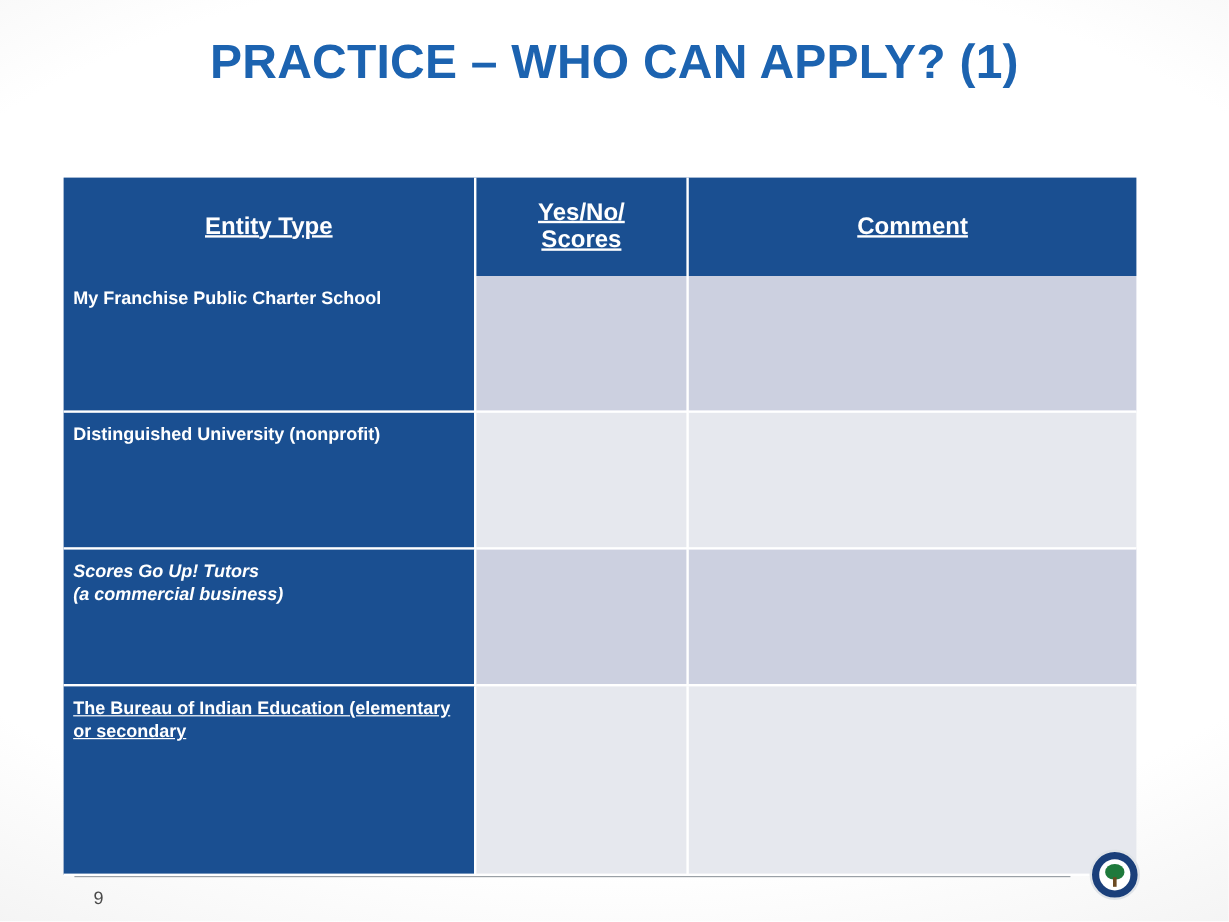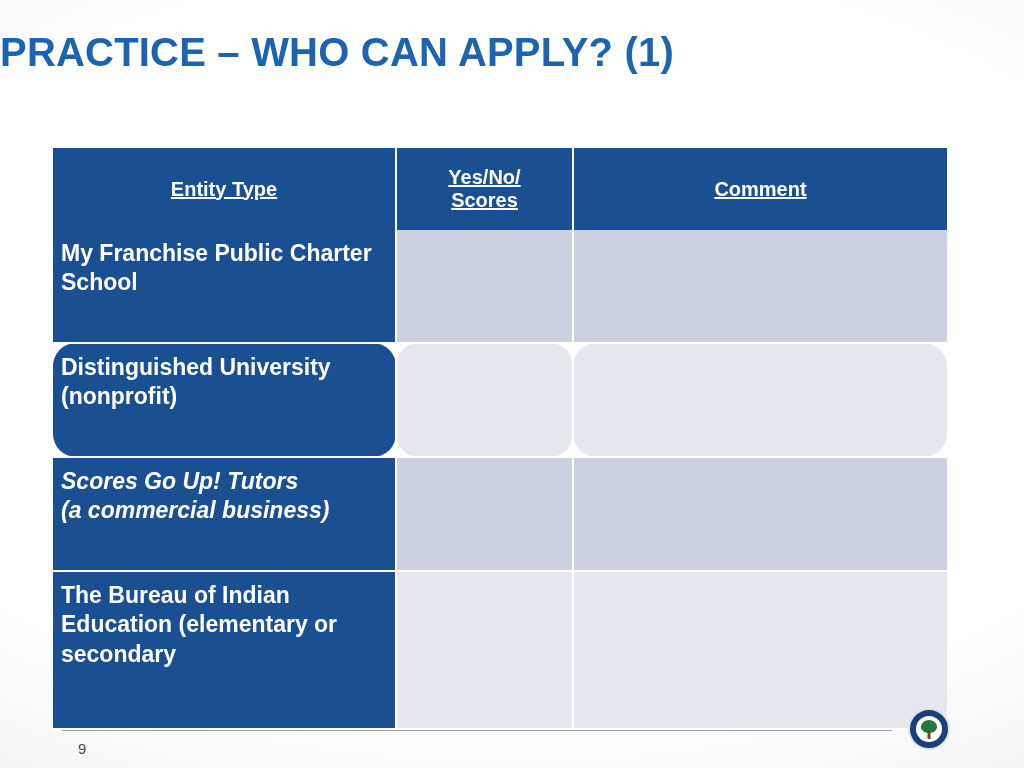--- a/index.html
+++ b/index.html
@@ -18,21 +18,21 @@
     width: 1024px;
     height: 768px;
     background:
       radial-gradient(ellipse 120% 90% at 50% 45%, #ffffff 0%, #ffffff 55%, #f2f2f2 78%, #e8e8e8 100%);
   }
   .slide-title {
     position: absolute;
     left: 0;
     top: 30px;
     width: 1024px;
-    text-align: left;
+    text-align: center;
     font-size: 40px;
     font-weight: bold;
     color: #1c63b0;
     letter-spacing: 0.2px;
   }
   .table-wrap {
     position: absolute;
     left: 53px;
     top: 148px;
     width: 894px;
@@ -57,40 +57,40 @@
     border-right: 2px solid #ffffff;
     padding: 0 6px;
   }
   table.practice th:last-child { border-right: none; margin-top: 16px; }
   table.practice th span.u {
     text-decoration: underline;
   }
   table.practice td.entity {
     background: #1a4f91;
     color: #ffffff;
-    font-size: 23px;
+    font-size: 15px;
     font-weight: bold;
     vertical-align: top;
     padding: 9px 10px 10px 8px;
     line-height: 1.28;
     border-right: 2px solid #ffffff;
     border-bottom: 2px solid #ffffff;
   }
   table.practice td.blank {
     border-right: 2px solid #ffffff;
     border-bottom: 2px solid #ffffff;
   }
   table.practice td.blank:last-child { border-right: none; }
   tr.shade td.blank { background: #ccd0e0; }
   tr.light td.blank { background: #e6e8ee; }
 
   tr.r1 td { height: 93px; }
-  tr.r2 td { height: 93px; border-radius: 23px; }
+  tr.r2 td { height: 93px; }
   tr.r3 td { height: 93px; }
-  tr.r4 td { height: 137px; }
+  tr.r4 td { height: 137px; text-decoration: underline; }
 
   .footer-line {
     position: absolute;
     left: 62px;
     top: 730px;
     width: 830px;
     height: 1px;
     background: #9aa0a6;
   }
   .slide-number {

